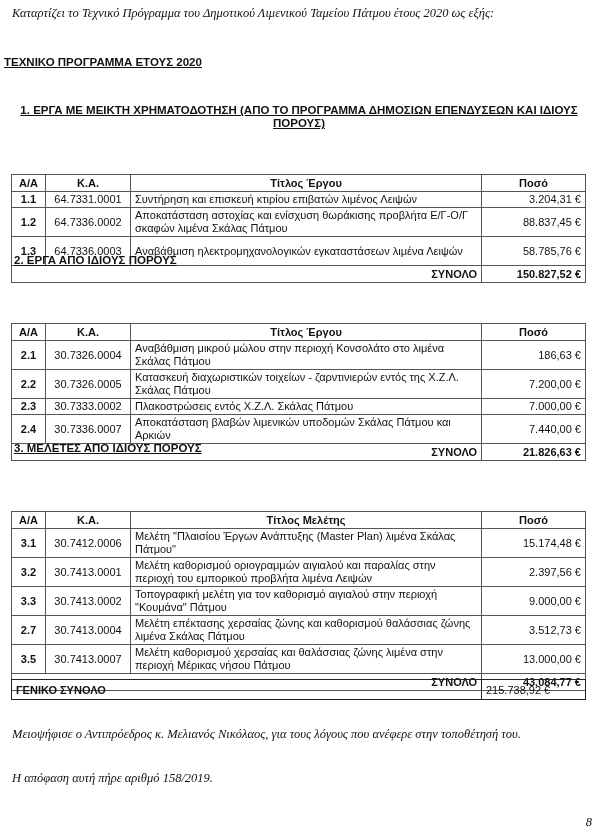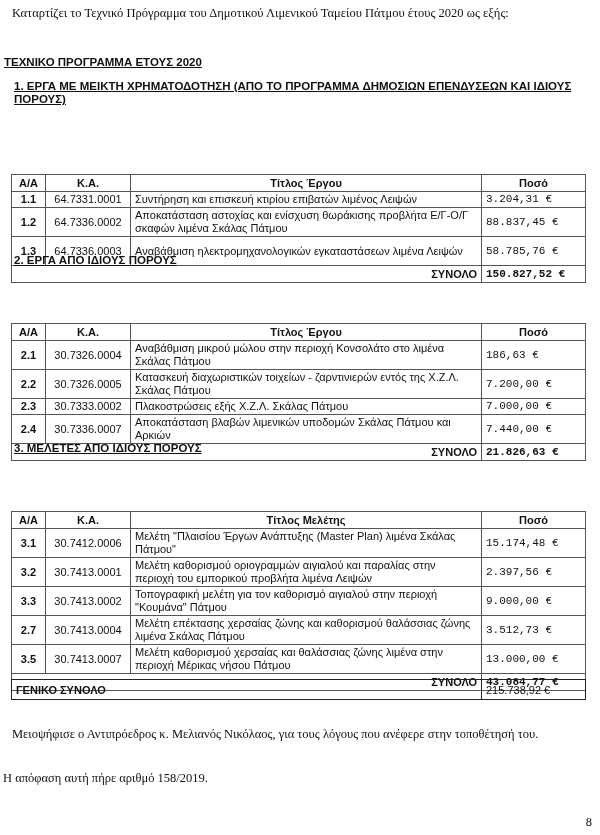--- a/index.html
+++ b/index.html
@@ -1,48 +1,48 @@
 <!DOCTYPE html>
 <html><head>
 <meta charset="utf-8">
 <style>
   html, body { margin:0; padding:0; background:#ffffff; }
   body { width:600px; height:835px; position:relative; overflow:hidden; color:#111; }
-  .serif { font-family:"Liberation Serif", "DejaVu Serif", serif; font-size:12.5px; }
+  .serif { font-family:"Liberation Serif", "DejaVu Serif", serif; font-size:12.5px;font-style:italic; }
   .sans { font-family:"Liberation Sans", "DejaVu Sans", sans-serif; }
   #intro { position:absolute; left:12px; top:6px; }
   #main-title { position:absolute; left:4px; width:600px; top:56px; text-align:left; font-weight:bold; font-size:11.5px; text-decoration:underline; }
   .sec-title { position:absolute; left:14px; width:570px; font-weight:bold; font-size:11.5px; text-decoration:underline; line-height:13px; }
   table.prog { position:absolute; left:11px; width:574px; border-collapse:collapse; font-size:11px; table-layout:fixed;margin-top:46px; }
   table.prog td, table.prog th { border:1px solid #555; padding:0 4px; line-height:13px; }
   table.prog th { font-weight:bold; text-align:center; height:16px; }
   table.prog td.aa { text-align:center; font-weight:bold; }
   table.prog td.ka { text-align:center; }
   table.prog td.title { text-align:left; }
-  table.prog td.amt { text-align:left;font-family:Liberation Mono, monospace; }
+  table.prog td.amt { text-align:right; }
   table.prog tr.r1 td { height:15px; }
   table.prog tr.r2 td { height:28px; }
   table.prog tr.tot td { height:16px; font-weight:bold; }
   table.prog tr.tot td.lbl { text-align:right; }
   col.c-aa { width:34px; } col.c-ka { width:85px; } col.c-title { width:351px; } col.c-amt { width:104px; }
   #grand { position:absolute; left:11px; top:679px; width:574px; border-collapse:collapse; font-size:11px; table-layout:fixed; }
   #grand td { border:1.5px solid #222; height:19px; padding:0 4px; }
   #grand td.lbl { font-weight:bold; }
   #grand td.amt { text-align:left; }
   #vote { position:absolute; left:12px; top:727px; }
-  #decision { position:absolute; left:3px; top:771px; }
+  #decision { position:absolute; left:12px; top:771px; }
   #page-num { position:absolute; right:8px; top:815px; }
 </style>
 </head>
 <body>
 
 <div id="intro" class="serif">Καταρτίζει το Τεχνικό Πρόγραμμα του Δημοτικού Λιμενικού Ταμείου Πάτμου έτους 2020 ως εξής:</div>
 <div id="main-title" class="sans">ΤΕΧΝΙΚΟ ΠΡΟΓΡΑΜΜΑ ΕΤΟΥΣ 2020</div>
 
-<div class="sec-title sans" style="top:80px;">1. ΕΡΓΑ ΜΕ ΜΕΙΚΤΗ ΧΡΗΜΑΤΟΔΟΤΗΣΗ (ΑΠΟ ΤΟ ΠΡΟΓΡΑΜΜΑ ΔΗΜΟΣΙΩΝ ΕΠΕΝΔΥΣΕΩΝ ΚΑΙ ΙΔΙΟΥΣ ΠΟΡΟΥΣ)</div>
+<div class="sec-title sans" style="top:104px;text-align:center;">1. ΕΡΓΑ ΜΕ ΜΕΙΚΤΗ ΧΡΗΜΑΤΟΔΟΤΗΣΗ (ΑΠΟ ΤΟ ΠΡΟΓΡΑΜΜΑ ΔΗΜΟΣΙΩΝ ΕΠΕΝΔΥΣΕΩΝ ΚΑΙ ΙΔΙΟΥΣ ΠΟΡΟΥΣ)</div>
 <table class="prog sans" style="top:128px;">
   <colgroup>
       <col class="c-aa">
       <col class="c-ka">
       <col class="c-title">
       <col class="c-amt">
     </colgroup>
   <tbody>
       <tr>
     <th>Α/Α</th>
@@ -98,21 +98,21 @@
   </tr>
   <tr class="r2">
     <td class="aa">2.2</td>
     <td class="ka">30.7326.0005</td>
     <td class="title">Κατασκευή διαχωριστικών τοιχείων - ζαρντινιερών εντός της Χ.Ζ.Λ. Σκάλας Πάτμου</td>
     <td class="amt">7.200,00 €</td>
   </tr>
   <tr class="r1">
     <td class="aa">2.3</td>
     <td class="ka">30.7333.0002</td>
-    <td class="title">Πλακοστρώσεις εξής Χ.Ζ.Λ. Σκάλας Πάτμου</td>
+    <td class="title">Πλακοστρώσεις εντός Χ.Ζ.Λ. Σκάλας Πάτμου</td>
     <td class="amt">7.000,00 €</td>
   </tr>
   <tr class="r2">
     <td class="aa">2.4</td>
     <td class="ka">30.7336.0007</td>
     <td class="title">Αποκατάσταση βλαβών λιμενικών υποδομών Σκάλας Πάτμου και Αρκιών</td>
     <td class="amt">7.440,00 €</td>
   </tr>
   <tr class="tot">
     <td colspan="3" class="lbl">ΣΥΝΟΛΟ</td>

